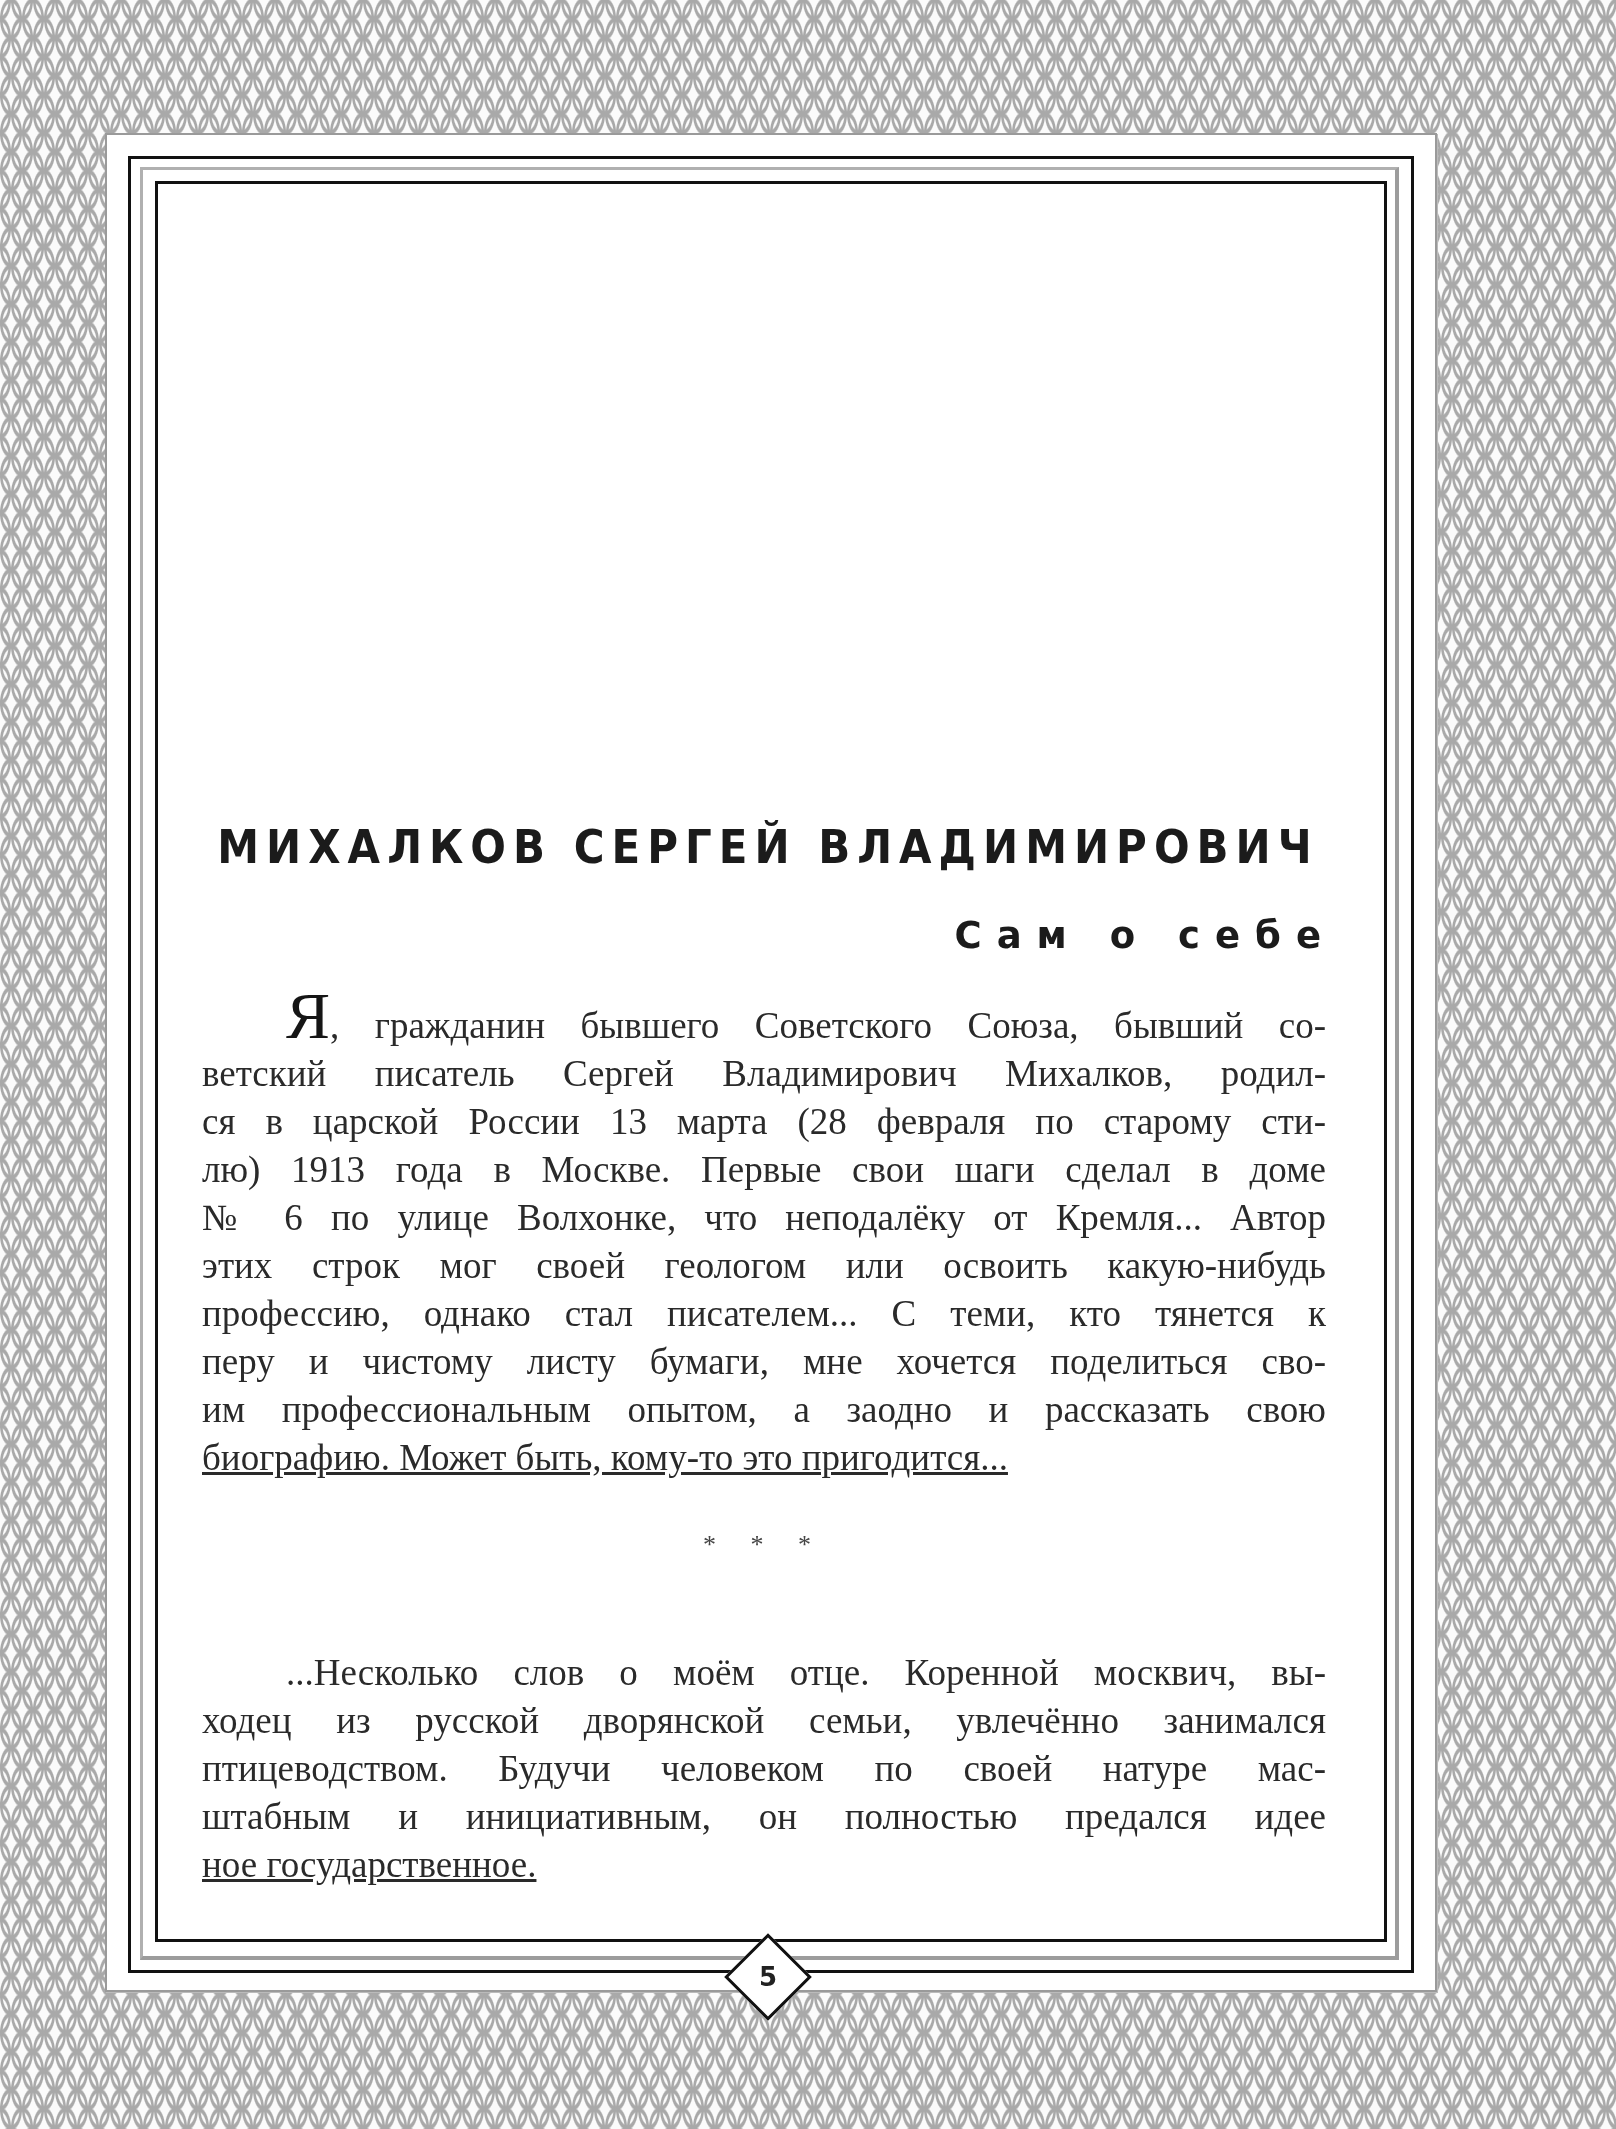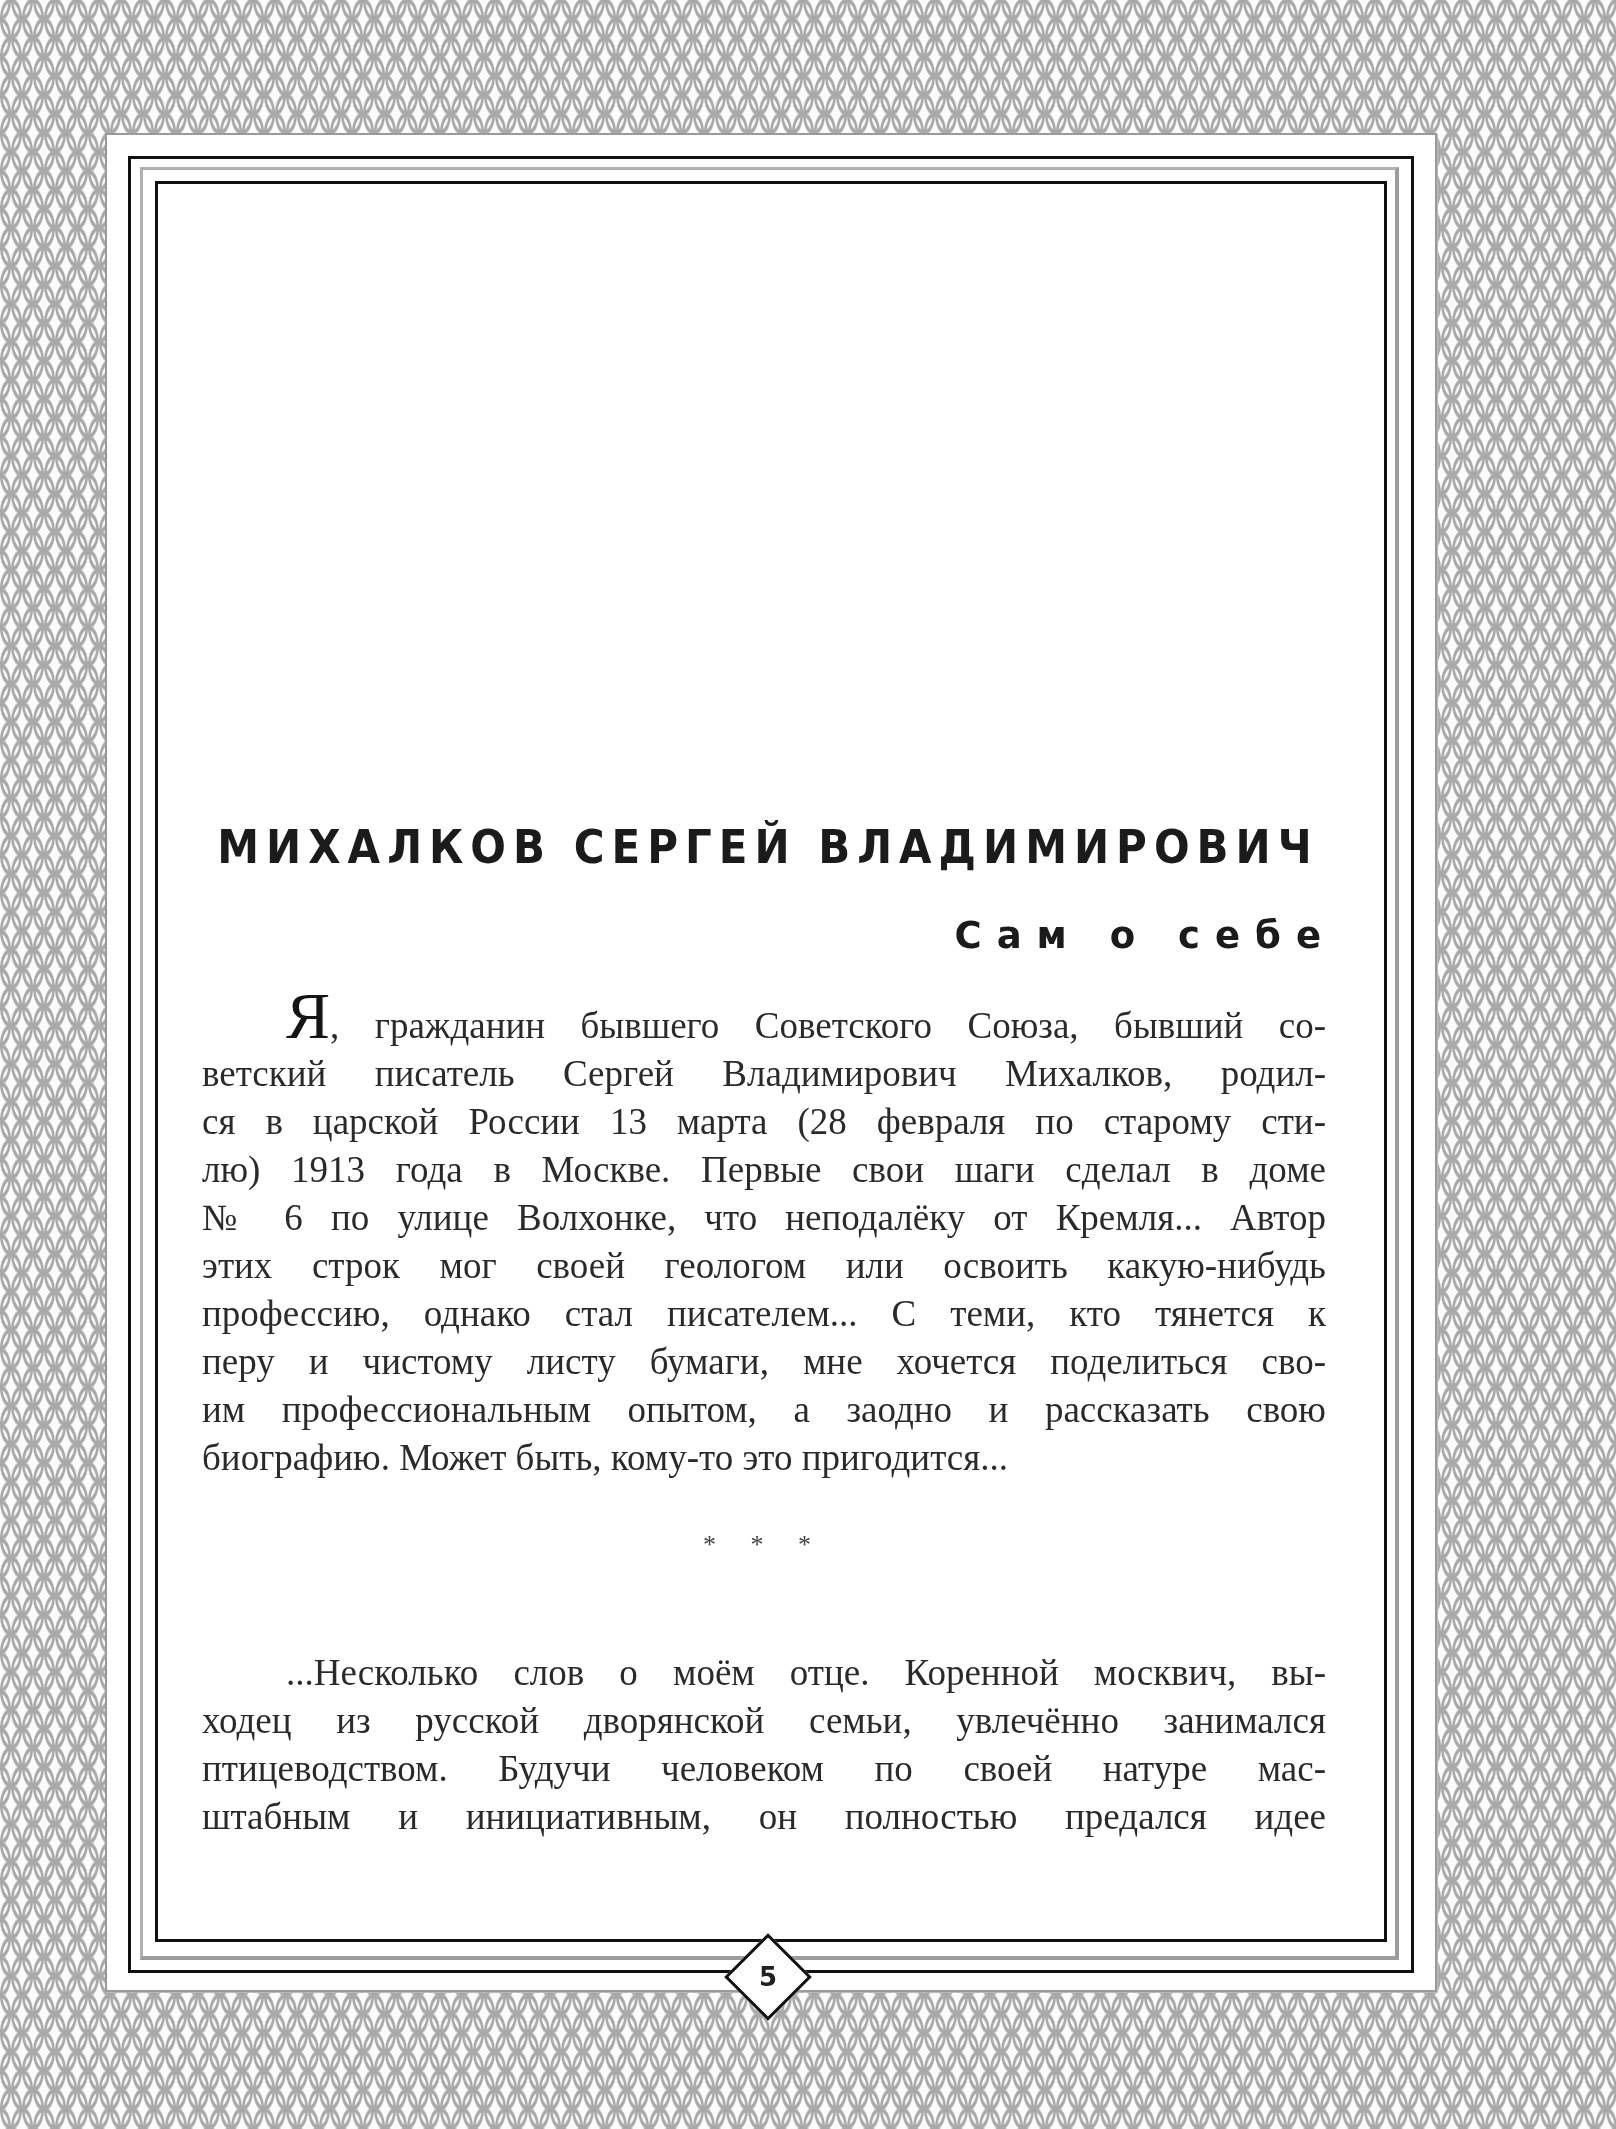--- a/index.html
+++ b/index.html
@@ -84,20 +84,21 @@
   }
   .line {
     display: block;
     height: 48px;
     white-space: nowrap;
     text-align: justify;
     text-align-last: justify;
   }
   .line.last {
     text-align-last: left;
+    text-decoration: underline;
   }
   .line.indent { padding-left: 84px; }
   .dropcap {
     font-size: 66px;
     line-height: 0;
     color: #151515;
   }
   .para1 { top: 1002px; }
   .stars {
     position: absolute;
@@ -155,16 +156,17 @@
   <span class="line last">биографию. Может быть, кому-то это пригодится...</span>
 </div>
 
 <div class="stars">* * *</div>
 
 <div class="body para2">
   <span class="line indent">...Несколько слов о моём отце. Коренной москвич, вы-</span>
   <span class="line">ходец из русской дворянской семьи, увлечённо занимался</span>
   <span class="line">птицеводством. Будучи человеком по своей натуре мас-</span>
   <span class="line">штабным и инициативным, он полностью предался идее</span>
+  <span class="line last">ное государственное.</span>
 </div>
 
 <div class="pagenum"></div>
 <div class="pagenum-label">5</div>
 
 </body></html>

